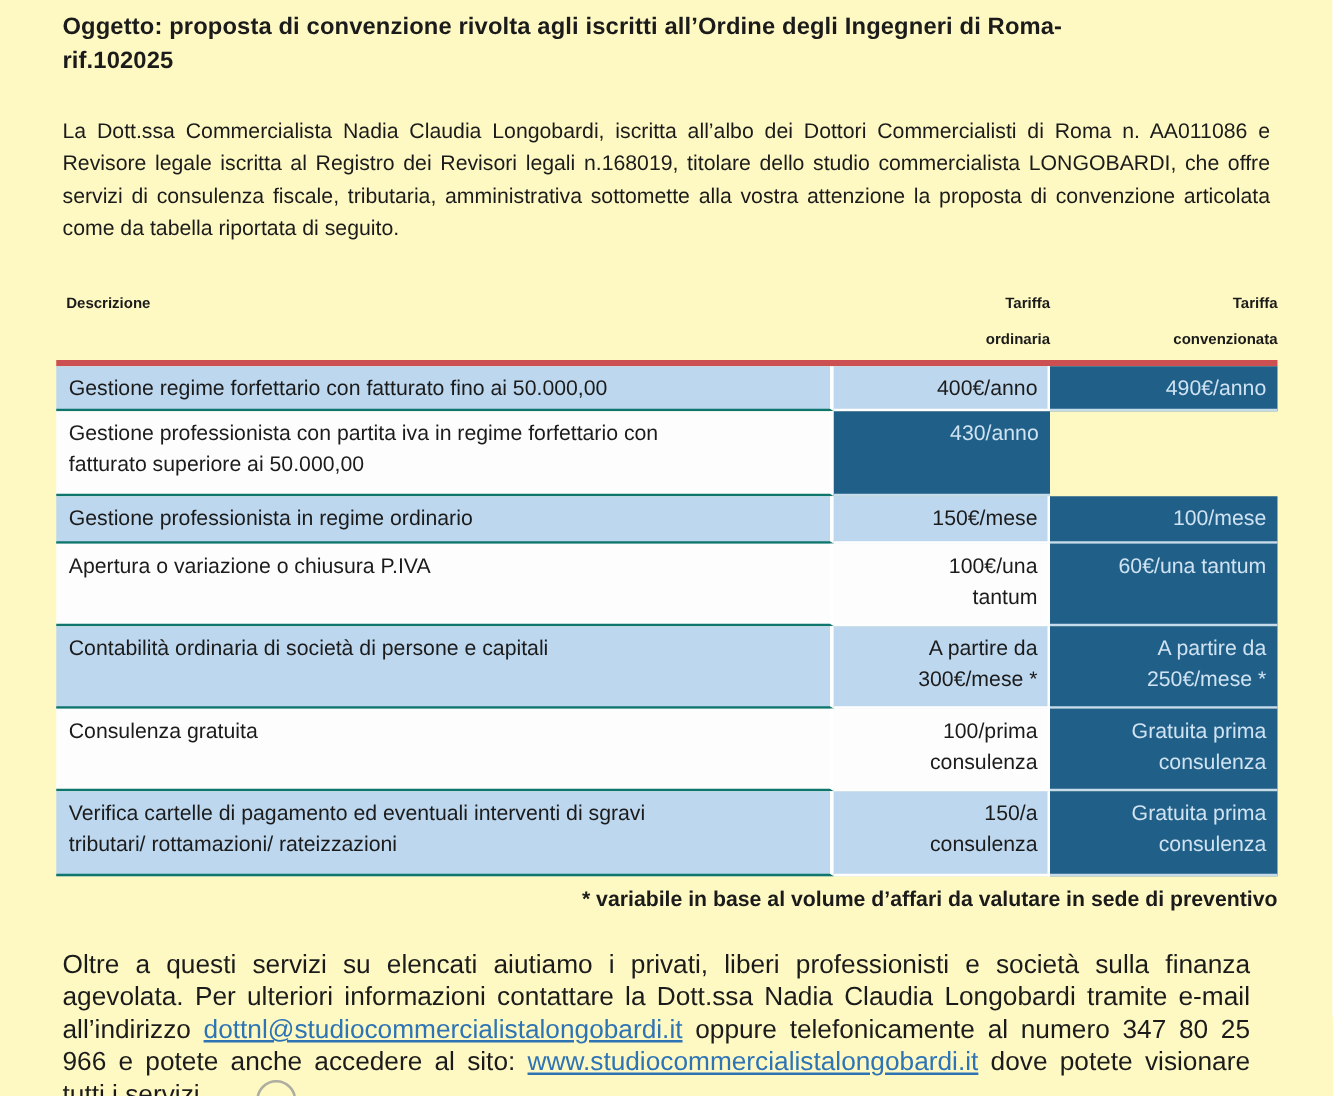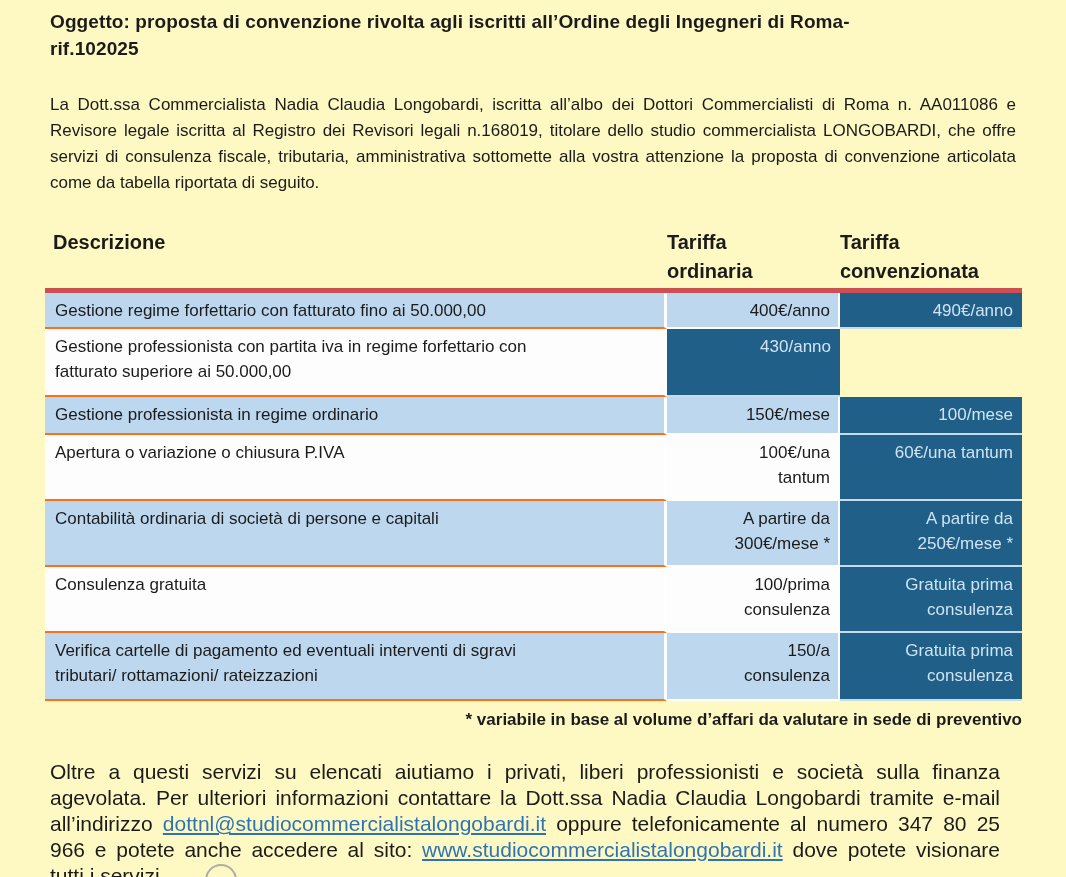--- a/index.html
+++ b/index.html
@@ -15,28 +15,28 @@
   }
   .heading{font-size:19px;font-weight:bold;line-height:27px;letter-spacing:.1px;}
   .intro{
     margin:30px 0 0 0;
     font-size:17px;line-height:26px;
     text-align:justify;
   }
   .pricing-table{margin:32px 0 0 -5px;width:977px;}
   .t-head{
     display:grid;grid-template-columns:622px 173px 182px;
-    font-weight:bold;font-size:20px;line-height:29px;
+    font-weight:bold;font-size:12px;line-height:29px;
   }
   .t-head .h-desc{padding-left:8px;text-align:left;white-space:pre-line;}
-  .t-head .h-ord,.t-head .h-conv{text-align:left;white-space:pre-line;}
+  .t-head .h-ord,.t-head .h-conv{text-align:right;white-space:pre-line;}
   .red-bar{height:5px;background:var(--header_red,#cc4f52);margin-top:2px;}
   .t-row{display:grid;grid-template-columns:622px 173px 182px;}
   .t-row > div{box-sizing:border-box;font-size:17px;line-height:25px;white-space:pre-line;}
-  .c-desc{padding:5px 10px 4px 10px;border-right:3px solid #fff;border-bottom:2px solid #f97316;}
+  .c-desc{padding:5px 10px 4px 10px;border-right:3px solid #fff;border-bottom:2px solid #0f766e;}
   .c-ord{padding:5px 8px 4px 4px;text-align:right;border-right:2px solid #fff;border-bottom:2px solid #fff;}
   .c-conv{
     padding:5px 9px 4px 4px;text-align:right;
     background:var(--column_dark_blue,#205f87);
     color:var(--conv_text,#cfe3f2);
     border-bottom:2px solid #c6dcea;
   }
   #t-body .t-row:nth-child(odd) .c-desc,
   #t-body .t-row:nth-child(odd) .c-ord{background:var(--row_light_blue,#bdd7ee);}
   #t-body .t-row:nth-child(even) .c-desc,

